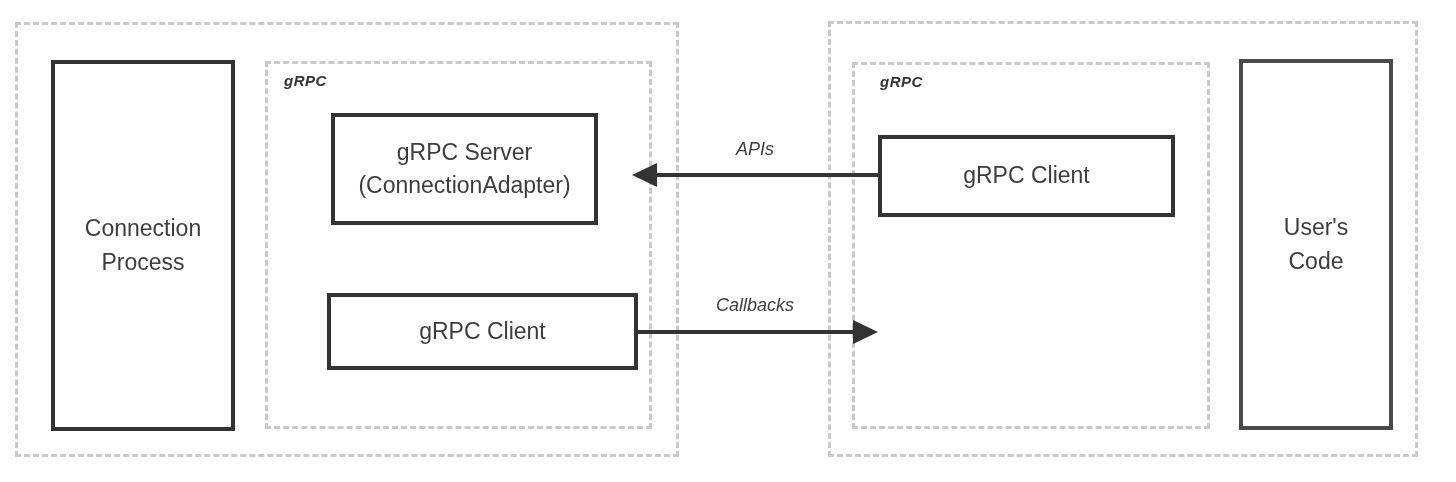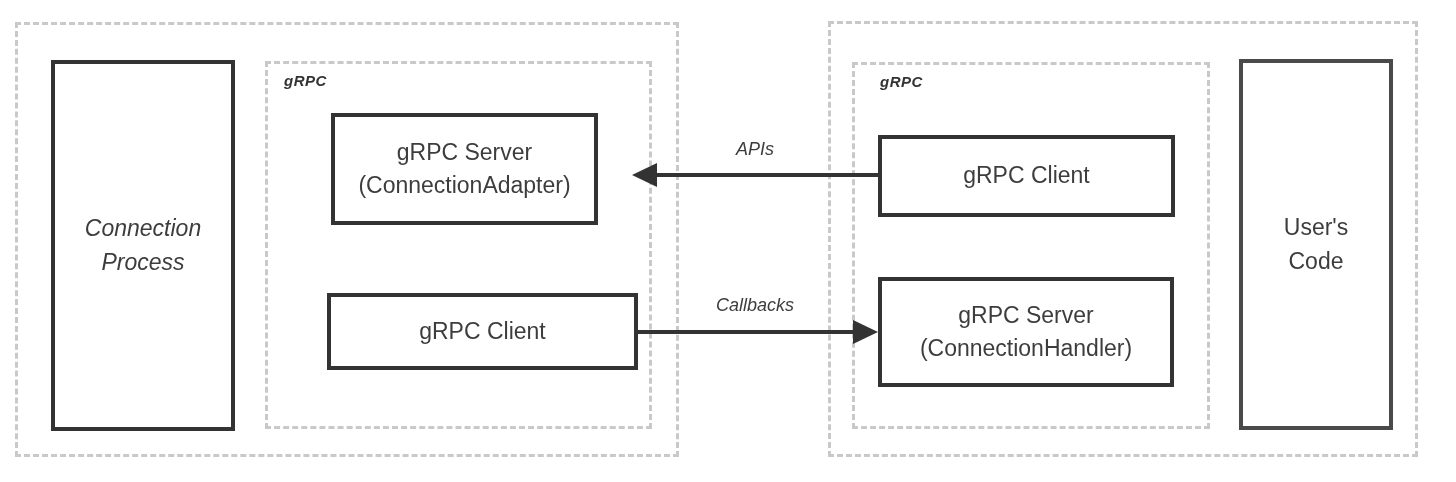--- a/index.html
+++ b/index.html
@@ -45,21 +45,21 @@
     box-sizing: border-box;
     display: flex;
     align-items: center;
     justify-content: center;
     text-align: center;
     font-size: 23px;
     line-height: 1.45;
     color: #3d3d3d;
   }
   .node-process   { left: 51px;   top: 60px;  width: 184px; height: 371px; border-color: #333333; }
-  .node-process .node-text { max-width: 150px; font-style: italic; }
+  .node-process .node-text { max-width: 150px; }
   .node-adapter   { left: 331px;  top: 113px; width: 267px; height: 112px; }
   .node-client-l  { left: 327px;  top: 293px; width: 311px; height: 77px; }
   .node-client-r  { left: 878px;  top: 135px; width: 297px; height: 82px; }
   .node-handler   { left: 878px;  top: 277px; width: 296px; height: 110px; }
   .node-userscode { left: 1239px; top: 59px;  width: 154px; height: 371px; border-color: #4a4a4a; }
   .node-userscode .node-text { max-width: 90px; }
 
   .arrow-line {
     position: absolute;
     height: 4px;
@@ -119,23 +119,20 @@
   </div>
 
   <div class="node node-client-l">
     <span class="node-text">gRPC Client</span>
   </div>
 
   <div class="node node-client-r">
     <span class="node-text">gRPC Client</span>
   </div>
 
-  <div class="node node-handler">
-    <span class="node-text">gRPC Server (ConnectionHandler)</span>
-  </div>
 
   <div class="node node-userscode">
     <span class="node-text">User's Code</span>
   </div>
 
   <div class="arrow-line apis-line"></div>
   <div class="arrow-head apis-head"></div>
   <div class="arrow-label apis-label">APIs</div>
 
   <div class="arrow-line callbacks-line"></div>

